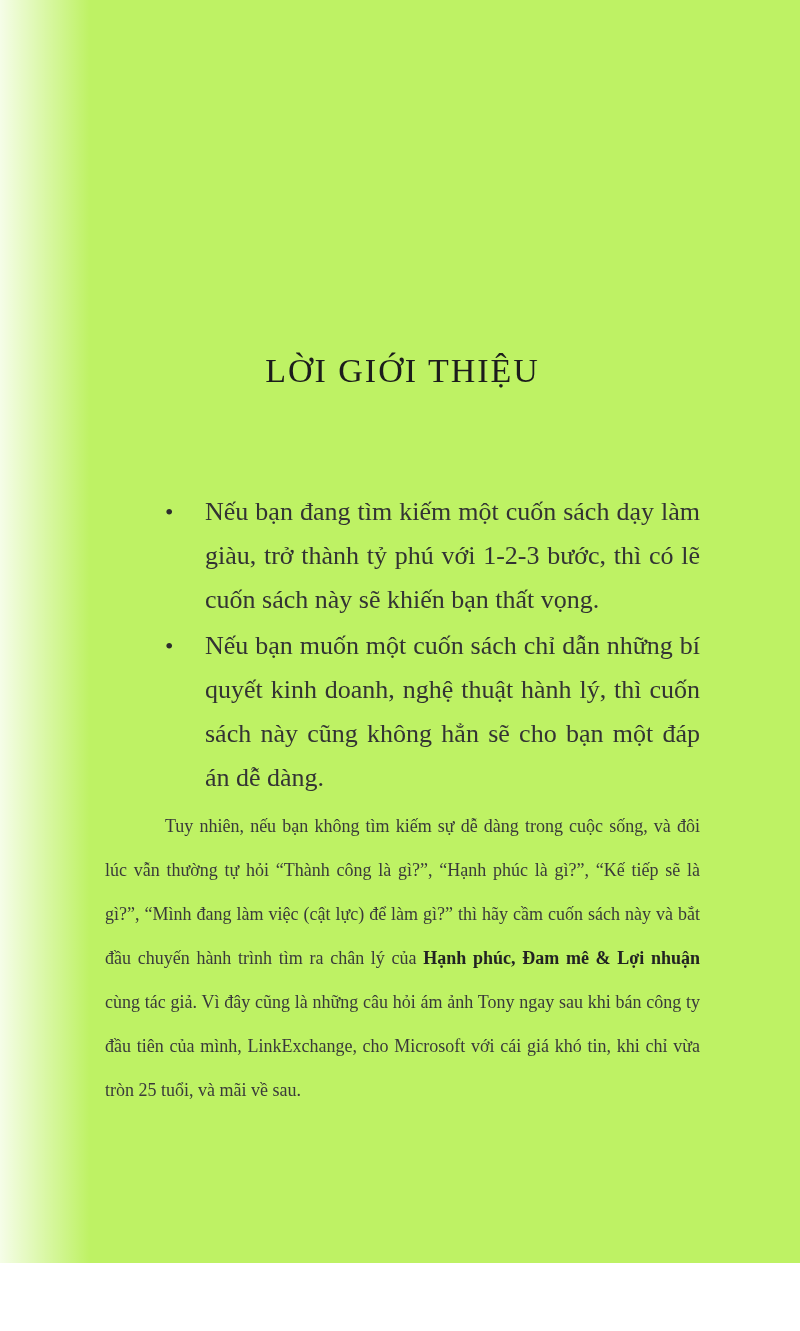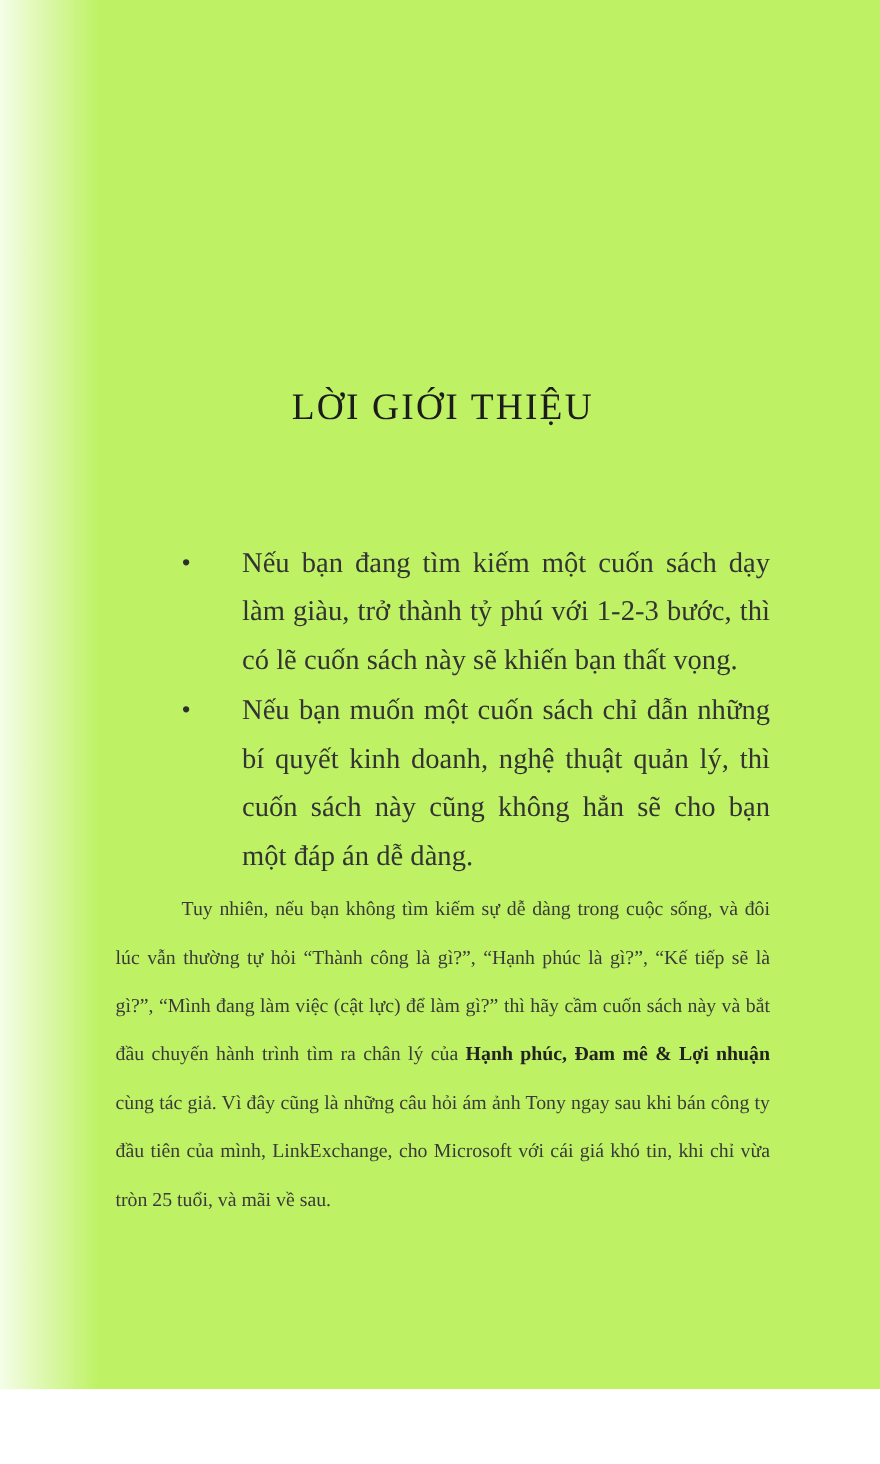--- a/index.html
+++ b/index.html
@@ -39,21 +39,20 @@
     font-size: 24px;
     line-height: 44px;
     color: #2e2e2e;
   }
   .bullet-text {
     flex: 1 1 auto;
     font-size: 26px;
     line-height: 44px;
     text-align: justify;
     color: #333333;
-    margin-left: 15px;
   }
   .paragraph {
     margin-top: 4px;
     font-size: 18px;
     line-height: 44px;
     text-align: justify;
     text-indent: 60px;
     color: #3a3a3a;
   }
   .paragraph .bold {
@@ -80,21 +79,21 @@
 
   <div class="bullets">
 
     <div class="bullet-item">
       <span class="bullet-marker">•</span>
       <span class="bullet-text">Nếu bạn đang tìm kiếm một cuốn sách dạy làm giàu, trở thành tỷ phú với 1-2-3 bước, thì có lẽ cuốn sách này sẽ khiến bạn thất vọng.</span>
     </div>
 
     <div class="bullet-item">
       <span class="bullet-marker">•</span>
-      <span class="bullet-text">Nếu bạn muốn một cuốn sách chỉ dẫn những bí quyết kinh doanh, nghệ thuật quản lý, thì cuốn sách này cũng không hẳn sẽ cho bạn một đáp án dễ dàng.</span>
+      <span class="bullet-text">Nếu bạn muốn một cuốn sách chỉ dẫn những bí quyết kinh doanh, nghệ thuật hành lý, thì cuốn sách này cũng không hẳn sẽ cho bạn một đáp án dễ dàng.</span>
     </div>
 
   </div>
 
   <p class="paragraph"><span>Tuy nhiên, nếu bạn không tìm kiếm sự dễ dàng trong cuộc sống, và đôi lúc vẫn thường tự hỏi “Thành công là gì?”, “Hạnh phúc là gì?”, “Kế tiếp sẽ là gì?”, “Mình đang làm việc (cật lực) để làm gì?” thì hãy cầm cuốn sách này và bắt đầu chuyến hành trình tìm ra chân lý của </span><span class="bold">Hạnh phúc, Đam mê &amp; Lợi nhuận</span><span> cùng tác giả. Vì đây cũng là những câu hỏi ám ảnh Tony ngay sau khi bán công ty đầu tiên của mình, LinkExchange, cho Microsoft với cái giá khó tin, khi chỉ vừa tròn 25 tuổi, và mãi về sau.</span></p>
 
   <div class="edge-fade"></div>
 
 </div>
 

